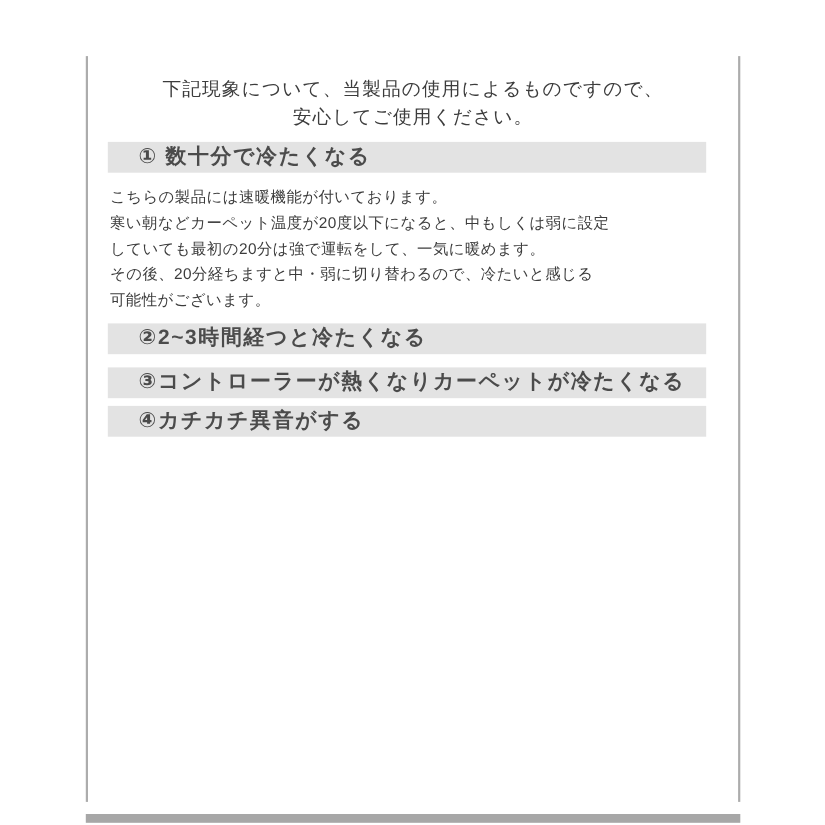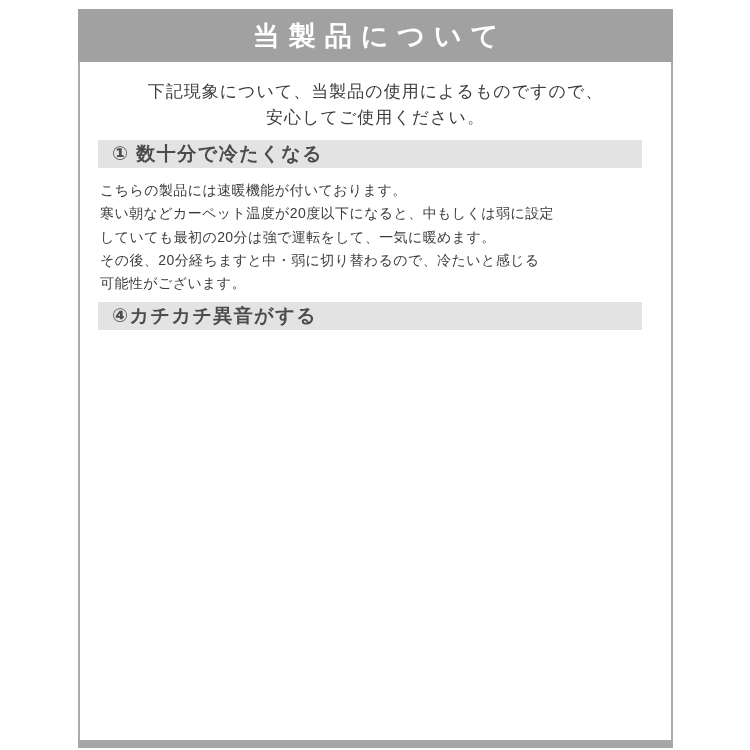--- a/index.html
+++ b/index.html
@@ -28,21 +28,21 @@
     display:flex;align-items:center;justify-content:center;
   }
   .header-bar .title{
     color:var(--header-text);
     font-size:27px;font-weight:bold;
     letter-spacing:9px;text-indent:9px;
     white-space:nowrap;
   }
 
   .card{
-    position:absolute;left:78px;top:62px;width:595px;height:678px;
+    position:absolute;left:78px;top:51px;width:595px;height:678px;
     background:#fff;
     border-left:2px solid var(--card-border);
     border-right:2px solid var(--card-border);
     box-sizing:border-box;
     overflow:hidden;
   }
 
   .intro{
     margin:17px 0 0 0;
     text-align:center;
@@ -50,21 +50,21 @@
     letter-spacing:1px;
     color:var(--body-text);
     white-space:pre-line;
   }
 
   section{display:block;}
   .sec-bar{
     background:var(--section-bar-bg);
     height:28px;line-height:28px;
     margin:0 29px 0 18px;
-    padding-left:14px;
+    padding-left:28px;
     font-size:19px;font-weight:bold;
     letter-spacing:1.5px;
     color:var(--heading-text);
     white-space:nowrap;
   }
   .sec-body{
     margin:11px 20px 0 20px;
     font-size:14px;line-height:23.3px;
     letter-spacing:0.4px;
     color:var(--body-text);
@@ -78,42 +78,41 @@
   .footer-bar{
     position:absolute;left:78px;top:740px;width:595px;height:8px;
     background:var(--divider-bar);
   }
 </style>
 </head>
 <body>
 
 <div class="page">
 
-  <div class="header-bar">
-    <span class="title">当製品について</span>
-  </div>
 
   <div class="card">
 
     <p class="intro">下記現象について、当製品の使用によるものですので、
 安心してご使用ください。</p>
 
     <section class="sec-1">
       <h2 class="sec-bar">① 数十分で冷たくなる</h2>
       <p class="sec-body">こちらの製品には速暖機能が付いております。
 寒い朝などカーペット温度が20度以下になると、中もしくは弱に設定
 していても最初の20分は強で運転をして、一気に暖めます。
 その後、20分経ちますと中・弱に切り替わるので、冷たいと感じる
 可能性がございます。</p>
     </section>
 
     <section class="sec-2">
+      <h2 class="sec-bar">②2~3時間経つと冷たくなる</h2>
     </section>
 
     <section class="sec-3">
+      <h2 class="sec-bar">③コントローラーが熱くなりカーペットが冷たくなる</h2>
     </section>
 
     <section class="sec-4">
       <h2 class="sec-bar">④カチカチ異音がする</h2>
 
     </section>
 
   </div>
 
   <div class="footer-bar"></div>

